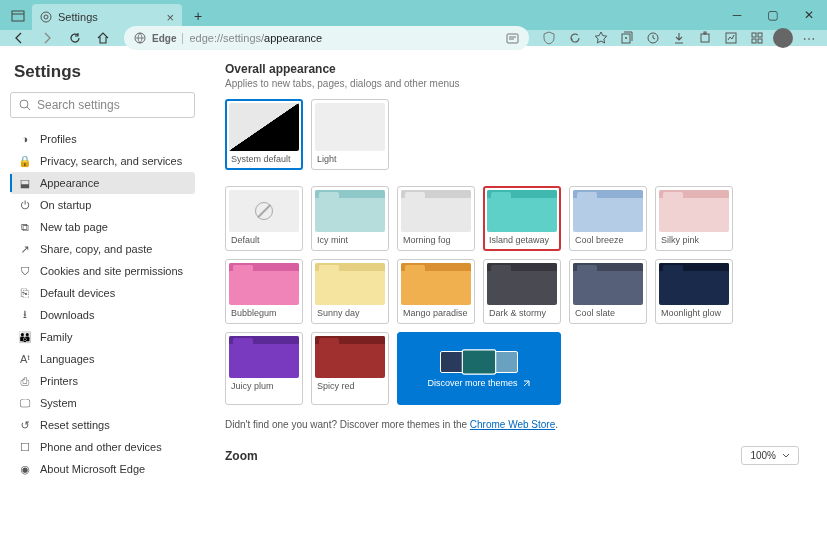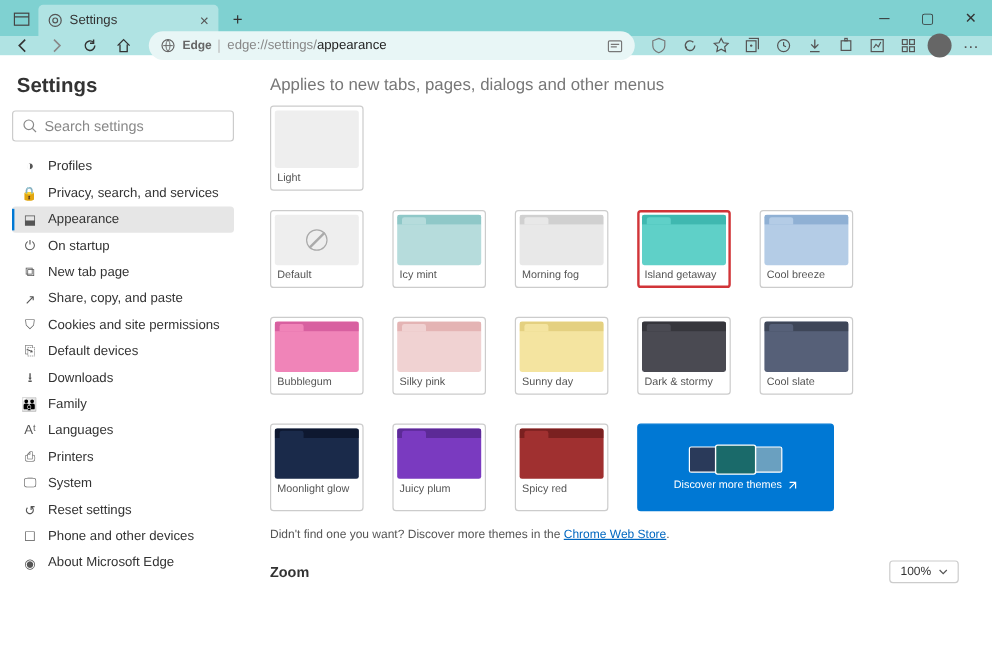--- a/index.html
+++ b/index.html
@@ -29,30 +29,30 @@
 .nav-list { display: flex; flex-direction: column; gap: 0; }
 .nav-item { display: flex; align-items: center; gap: 8px; padding: 4px 8px; border-radius: 3px; font-size: 11px; color: #333; height: 22px; }
 .nav-item.active { background: #e6e6e6; position: relative; }
 .nav-item.active::before { content: ''; position: absolute; left: 0; top: 2px; bottom: 2px; width: 2px; background: #0078d4; }
 .nav-ico { width: 14px; display: inline-flex; justify-content: center; color: #555; font-size: 11px; }
 .main { flex: 1; overflow-y: auto; padding: 16px 28px 20px 20px; position: relative; }
 .main::-webkit-scrollbar { width: 8px; }
 .main::-webkit-scrollbar-thumb { background: #ccc; border-radius: 4px; }
 .main h2 { font-size: 16px; font-weight: 600; margin-bottom: 14px; }
 .section-title { font-size: 12px; font-weight: 600; margin-bottom: 2px; }
-.section-sub { font-size: 14px; color: #777; margin-bottom: 10px; }
+.section-sub { font-size: 10px; color: #777; margin-bottom: 10px; }
 .card-row { display: flex; gap: 8px; margin-bottom: 16px; }
 .appearance-card { width: 78px; border: 1px solid #ccc; border-radius: 3px; padding: 3px; }
 .appearance-card.selected { border: 2px solid #0078d4; padding: 2px; }
 .appearance-swatch { height: 48px; border-radius: 2px; margin-bottom: 3px; }
 .appearance-label { font-size: 9px; color: #555; padding: 0 2px 2px; }
 .sw-default { background: linear-gradient(to bottom right, #e8e8e8 0%, #e8e8e8 49.5%, #000 50%, #000 100%); }
 .sw-light { background: #eee; }
 .sw-dark { background: #111; }
-.theme-grid { display: flex; flex-wrap: wrap; gap: 24px; margin-bottom: 14px; }
+.theme-grid { display: flex; flex-wrap: wrap; gap: 8px; margin-bottom: 14px; }
 .theme-card { width: 78px; border: 1px solid #ccc; border-radius: 3px; padding: 3px; }
 .theme-card.selected { border: 2px solid #d13438; padding: 2px; }
 .theme-swatch { height: 42px; border-radius: 2px; margin-bottom: 3px; position: relative; overflow: hidden; }
 .theme-swatch .tabstrip { position: absolute; top: 0; left: 0; right: 0; height: 8px; }
 .theme-swatch .tab-shape { position: absolute; top: 2px; left: 4px; width: 20px; height: 6px; border-radius: 2px 2px 0 0; }
 .theme-label { font-size: 9px; color: #555; padding: 0 2px 2px; }
 .default-sw { background: #eee; display: flex; align-items: center; justify-content: center; }
 .noentry { width: 18px; height: 18px; border: 1.5px solid #aaa; border-radius: 50%; position: relative; }
 .noentry::after { content: ''; position: absolute; width: 1.5px; height: 18px; background: #aaa; left: 50%; top: -1px; transform: translateX(-50%) rotate(45deg); }
 .discover-card { width: 164px; border: 1px solid #0078d4; border-radius: 3px; background: #0078d4; padding: 16px; display: flex; flex-direction: column; justify-content: flex-end; }
@@ -269,22 +269,27 @@
         </div>
         <div class="nav-item">
           <span class="nav-ico">◉</span>
           <span>About Microsoft Edge</span>
         </div>
       </div>
   </div>
 
   <div class="main">
 
+    <div class="section-title">Overall appearance</div>
     <div class="section-sub">Applies to new tabs, pages, dialogs and other menus</div>
     <div class="card-row">
+      <div class="appearance-card selected">
+        <div class="appearance-swatch sw-default"></div>
+        <div class="appearance-label">System default</div>
+      </div>
       <div class="appearance-card">
         <div class="appearance-swatch sw-light"></div>
         <div class="appearance-label">Light</div>
       </div>
     </div>
 
     <div class="theme-grid" id="theme-grid">
         <div class="theme-card">
           <div class="theme-swatch default-sw">
             <div class="noentry"></div>
@@ -313,39 +318,46 @@
           <div class="theme-label">Island getaway</div>
         </div>
         <div class="theme-card">
           <div class="theme-swatch" style="background:#b4cce6">
             <div class="tabstrip" style="background:#8fb0d4"></div>
             <div class="tab-shape" style="background:#b4cce6"></div>
           </div>
           <div class="theme-label">Cool breeze</div>
         </div>
         <div class="theme-card">
+          <div class="theme-swatch" style="background:#f0d2d2">
+            <div class="tabstrip" style="background:#e4b4b4"></div>
+            <div class="tab-shape" style="background:#f0d2d2"></div>
+          </div>
+          <div class="theme-label">Silky pink</div>
+        </div>
+        <div class="theme-card">
           <div class="theme-swatch" style="background:#f084b8">
             <div class="tabstrip" style="background:#d860a0"></div>
             <div class="tab-shape" style="background:#f084b8"></div>
           </div>
           <div class="theme-label">Bubblegum</div>
         </div>
         <div class="theme-card">
-          <div class="theme-swatch" style="background:#f0d2d2">
-            <div class="tabstrip" style="background:#e4b4b4"></div>
-            <div class="tab-shape" style="background:#f0d2d2"></div>
-          </div>
-          <div class="theme-label">Silky pink</div>
-        </div>
-        <div class="theme-card">
           <div class="theme-swatch" style="background:#f4e4a0">
             <div class="tabstrip" style="background:#e4d080"></div>
             <div class="tab-shape" style="background:#f4e4a0"></div>
           </div>
           <div class="theme-label">Sunny day</div>
+        </div>
+        <div class="theme-card">
+          <div class="theme-swatch" style="background:#f0b050">
+            <div class="tabstrip" style="background:#d89030"></div>
+            <div class="tab-shape" style="background:#f0b050"></div>
+          </div>
+          <div class="theme-label">Mango paradise</div>
         </div>
         <div class="theme-card">
           <div class="theme-swatch" style="background:#4a4a52">
             <div class="tabstrip" style="background:#36363c"></div>
             <div class="tab-shape" style="background:#4a4a52"></div>
           </div>
           <div class="theme-label">Dark &amp; stormy</div>
         </div>
         <div class="theme-card">
           <div class="theme-swatch" style="background:#566078">

